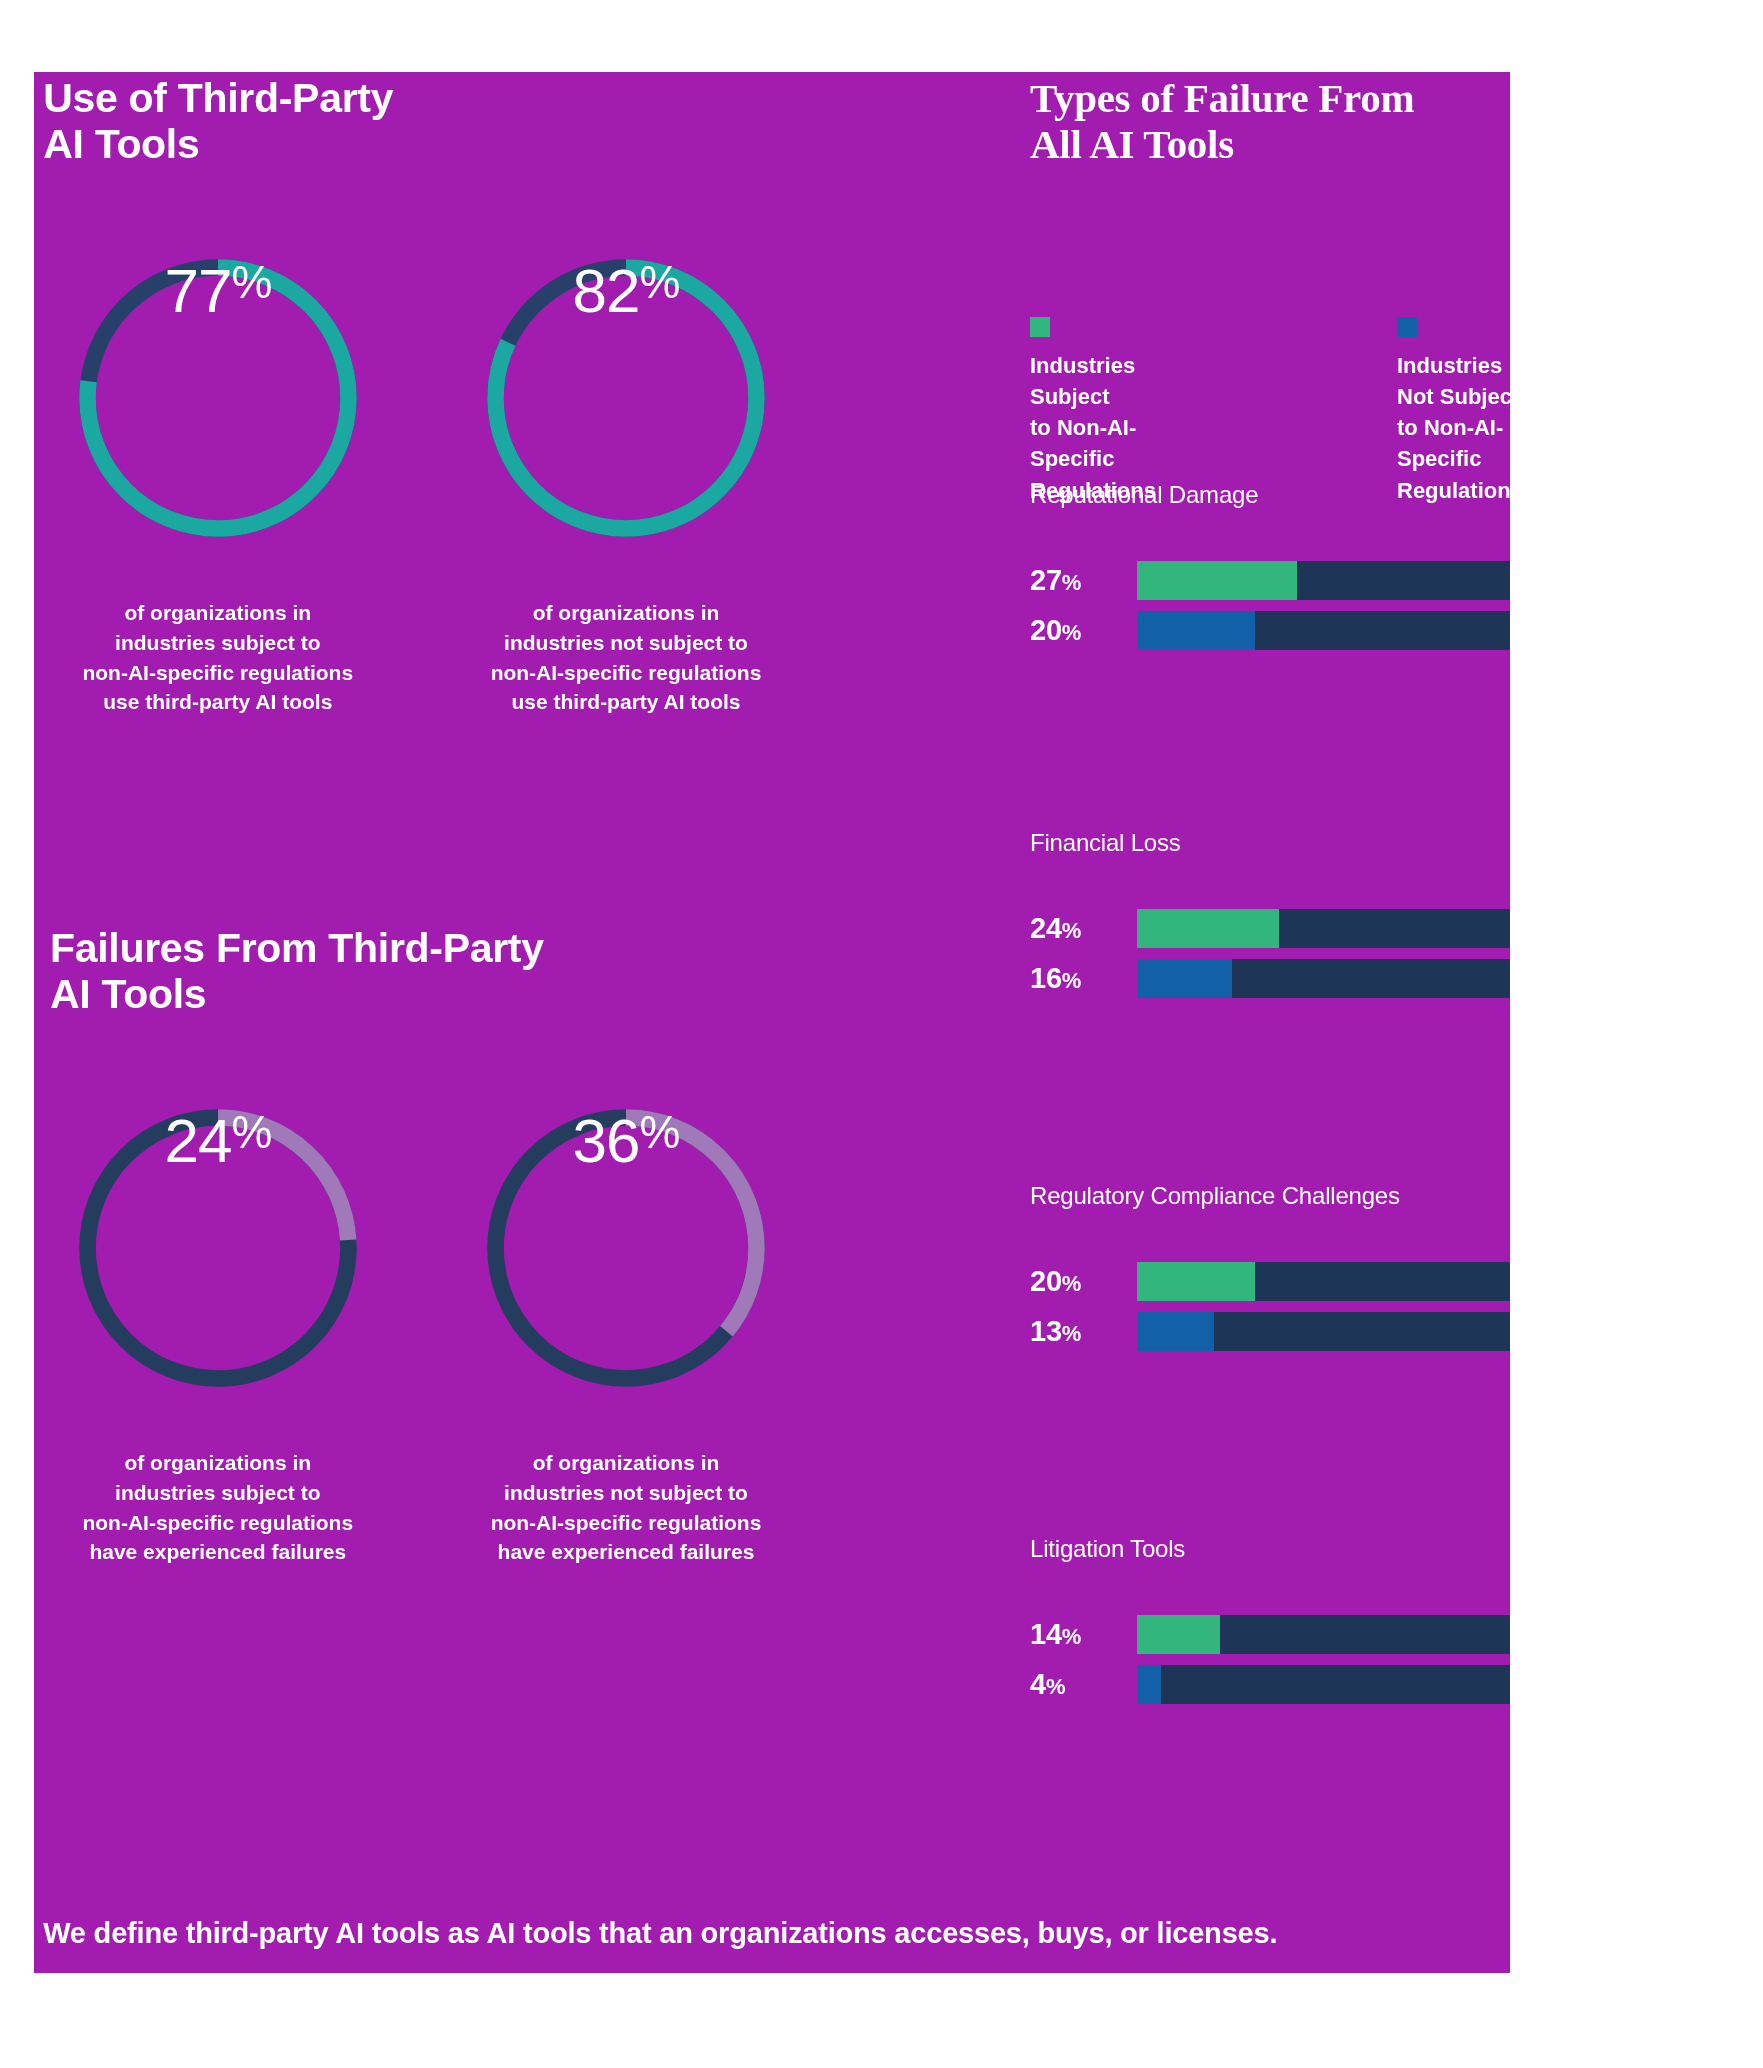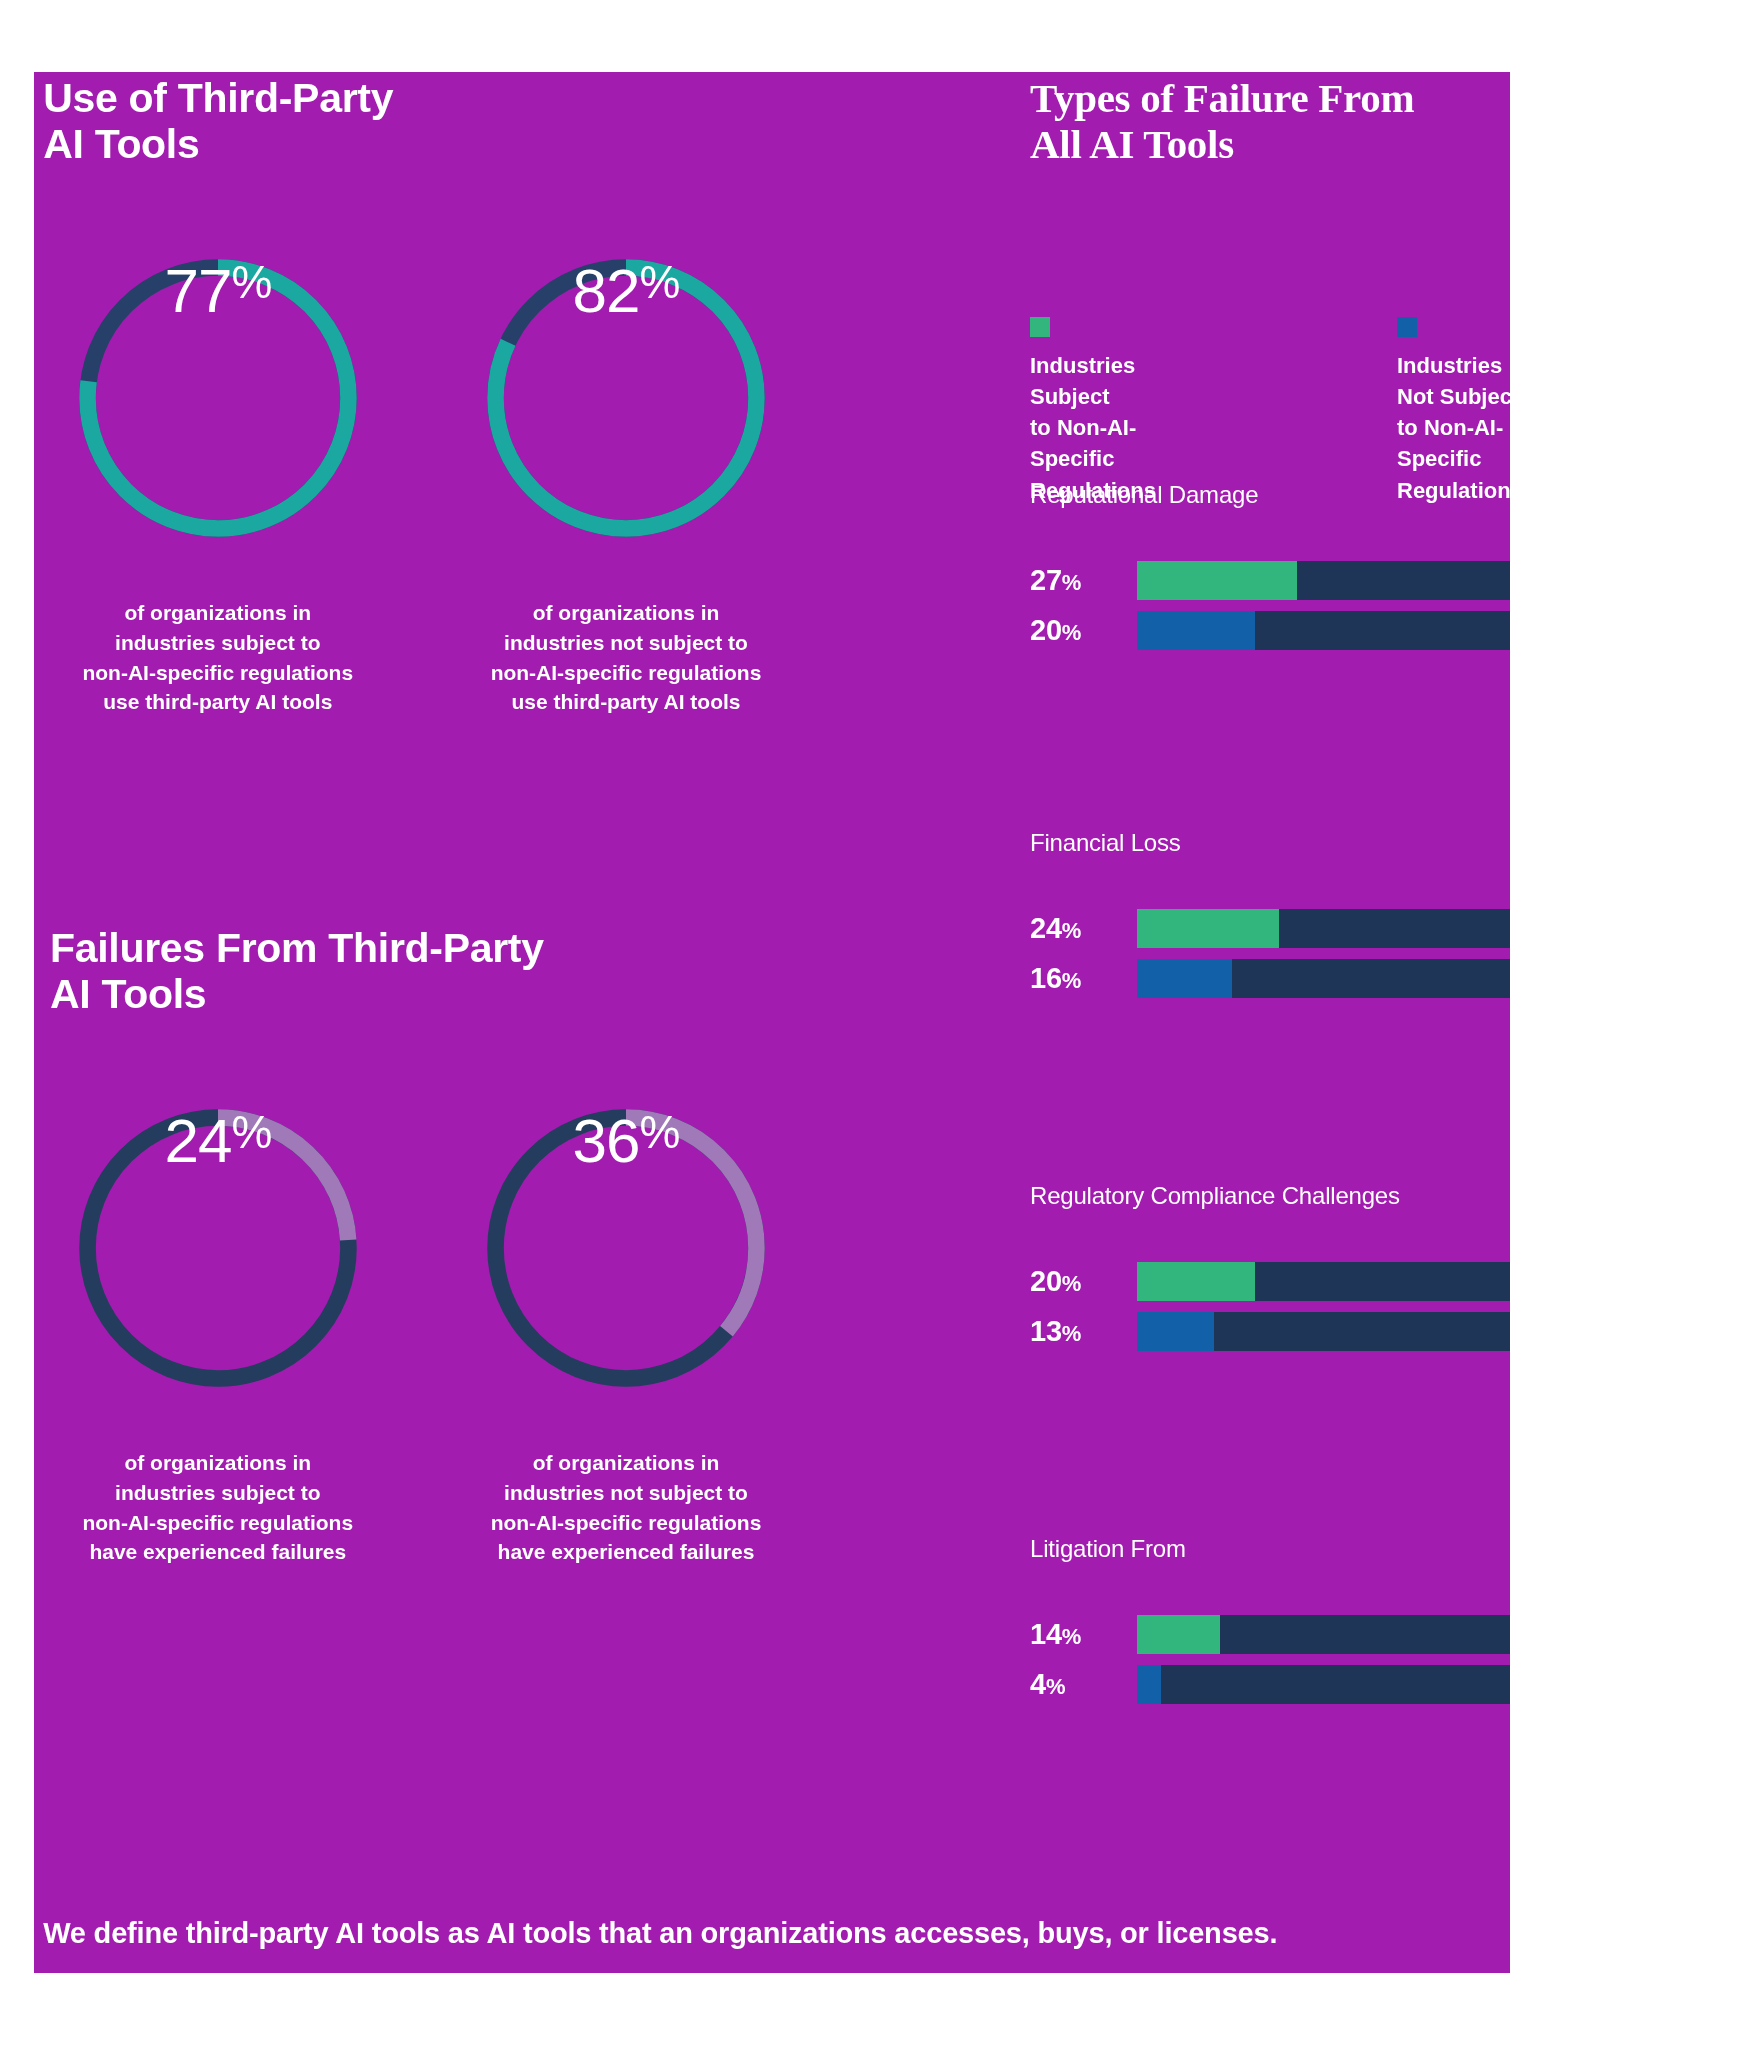--- a/index.html
+++ b/index.html
@@ -291,21 +291,21 @@
       <div class="bar-row">
         <span class="bar-value"><span>13</span><span class="pct">%</span></span>
         <span class="bar-track">
           <span class="bar-fill" style="width:13%;background:#1260a8;"></span>
         </span>
       </div>
     </div>
   </div>
 
   <div class="bar-group" style="top:1463px;">
-    <div class="bar-group-title">Litigation From</div>
+    <div class="bar-group-title">Litigation Tools</div>
     <div class="bar-rows">
       <div class="bar-row">
         <span class="bar-value"><span>14</span><span class="pct">%</span></span>
         <span class="bar-track">
           <span class="bar-fill" style="width:14%;background:#33b57e;"></span>
         </span>
       </div>
       <div class="bar-row">
         <span class="bar-value"><span>4</span><span class="pct">%</span></span>
         <span class="bar-track">

